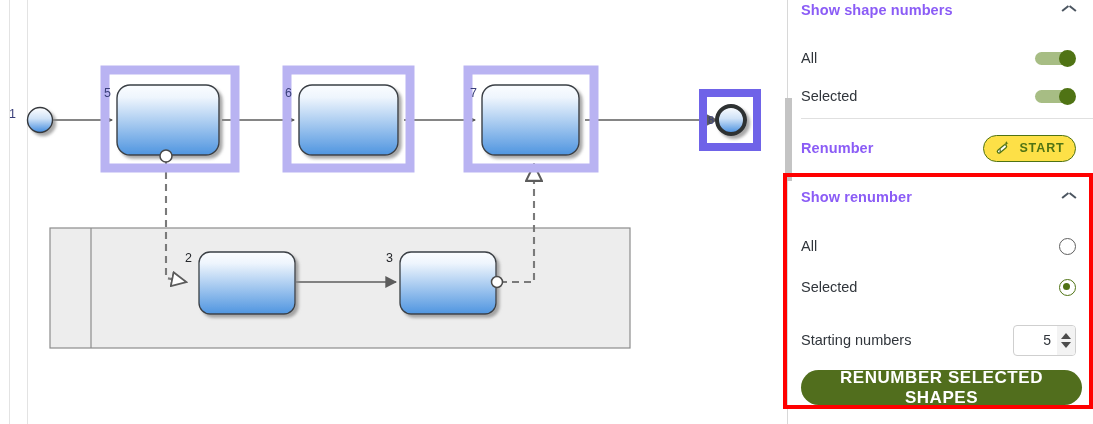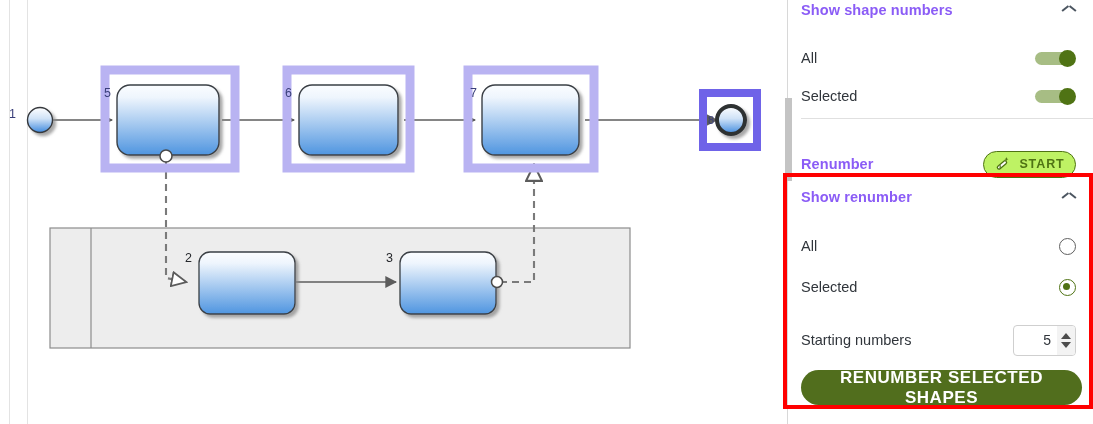--- a/index.html
+++ b/index.html
@@ -165,21 +165,21 @@
   
   .start-btn {
     display: flex;
     align-items: center;
     justify-content: center;
     gap: 9px;
     width: 93px; height: 27px;
     box-sizing: border-box;
     border: 1.6px solid #4f7314;
     border-radius: 14px;
-    background: #bef264;
+    background: #fde047;
     color: #4f7314;
     font-size: 12.5px;
     font-weight: bold;
     letter-spacing: 0.9px;
     cursor: pointer;
     flex: none;
   }
   .wand {
     position: relative;
     width: 16px; height: 16px;
@@ -371,21 +371,21 @@
         <span class="opt-label">Selected</span>
         <span class="toggle">
           <span class="track"></span>
           <span class="knob"></span>
         </span>
       </div>
     </div>
 
     <div class="section-rule" style="top:118px;"></div>
 
-    <div class="panel-section" style="top:148px;">
+    <div class="panel-section" style="top:132px;">
       <div class="section-header" style="height:32px;">
         <span class="section-title">Renumber</span>
         <button class="start-btn">
           <span class="wand">
             <svg width="16" height="16" viewBox="0 0 16 16">
               <rect x="2.4" y="7.2" width="11" height="3.3" rx="1.6" ry="1.6" fill="#ffffff" stroke="#4f7314" stroke-width="1.3" transform="rotate(-40 8 8.8)"></rect>
               <line x1="4.1" y1="10.4" x2="6.4" y2="8.0" stroke="#4f7314" stroke-width="1.2" transform="rotate(-40 8 8.8)"></line>
               <path d="M12.4 1.1 l0.55 1.5 1.5 0.55 -1.5 0.55 -0.55 1.5 -0.55 -1.5 -1.5 -0.55 1.5 -0.55 z" fill="#4f7314"></path>
             </svg>
           </span>

